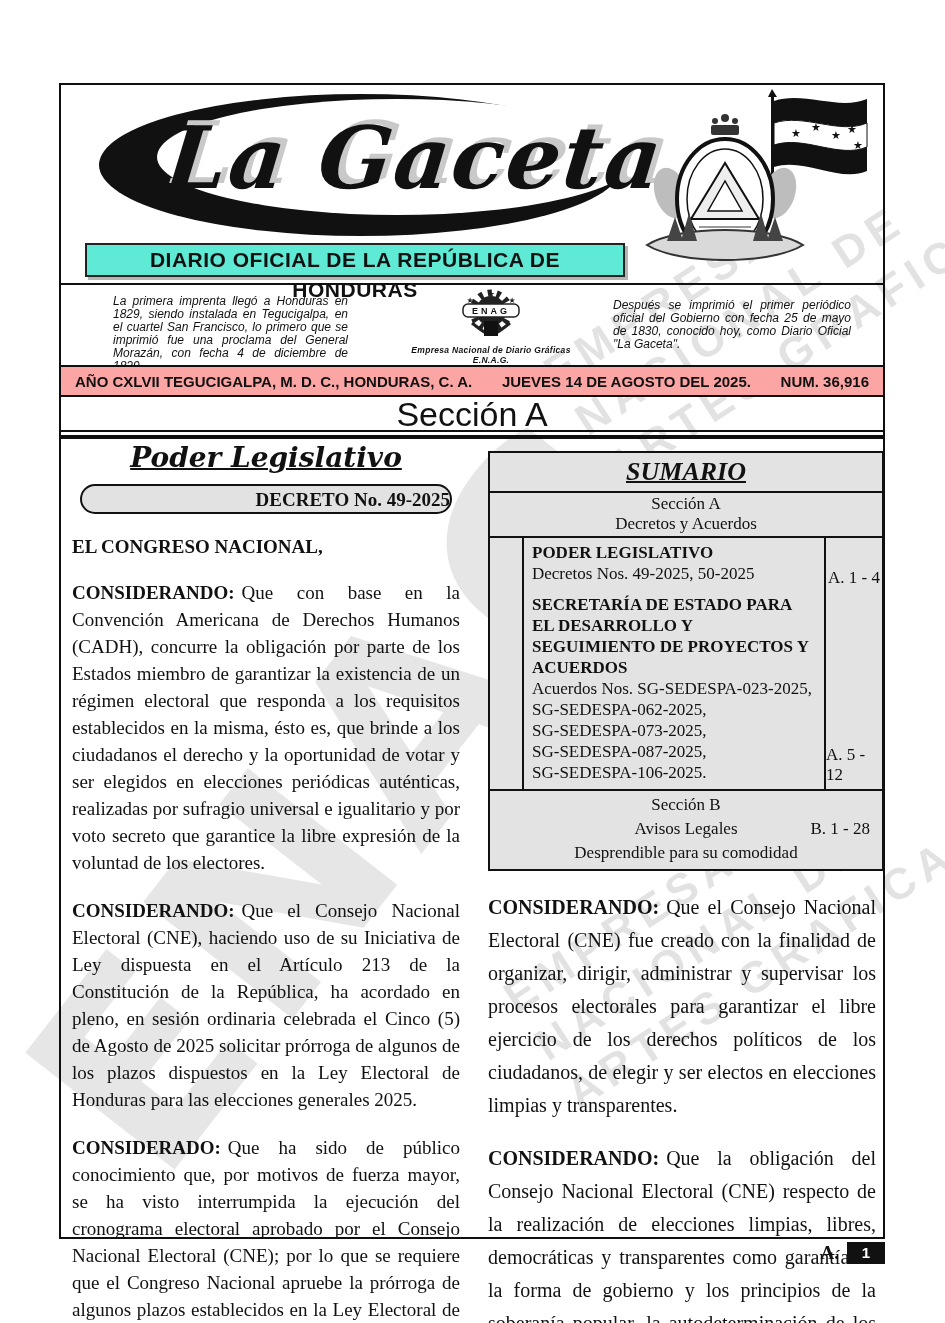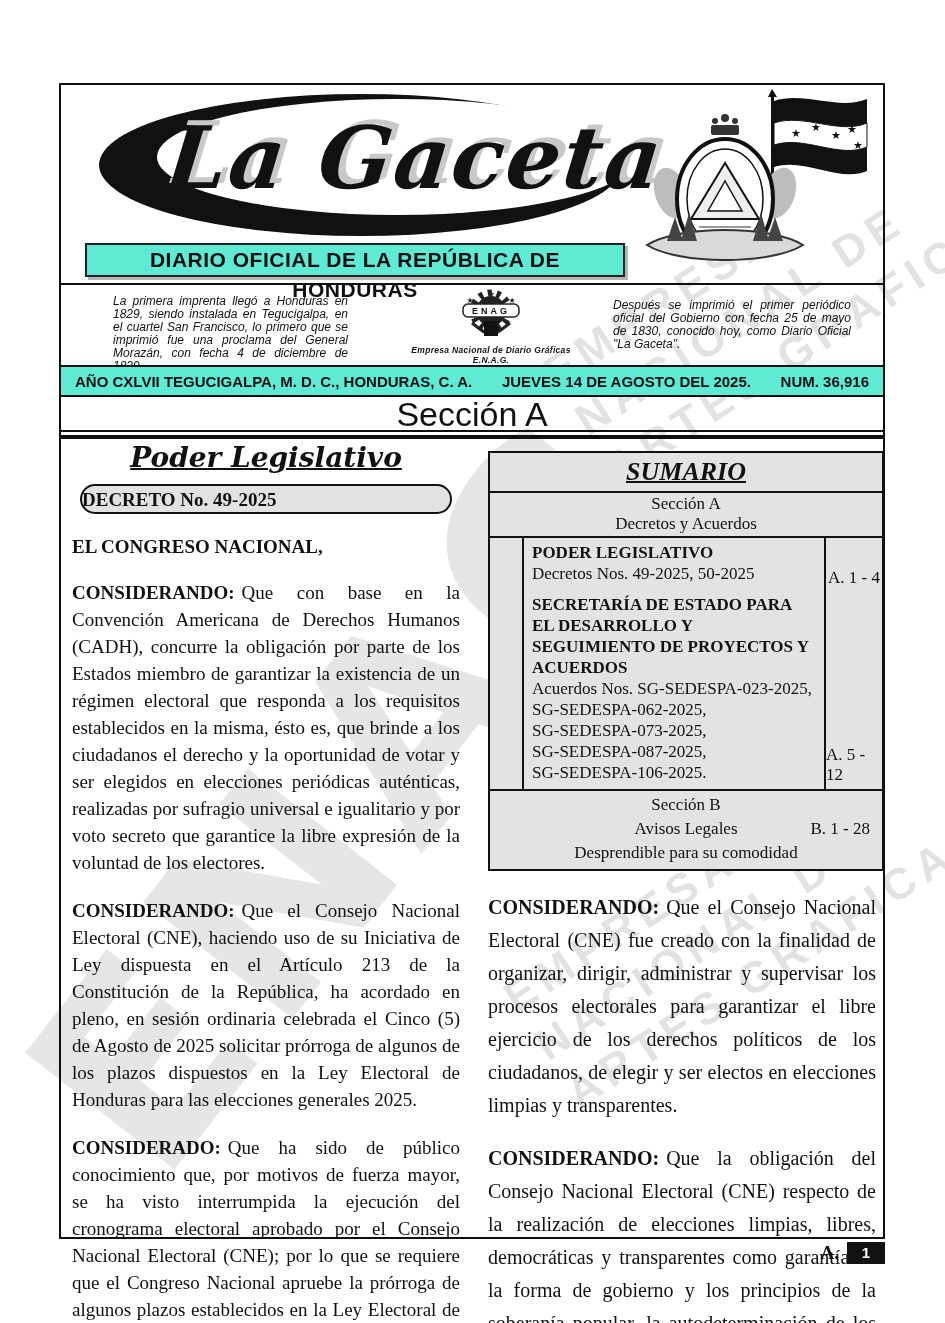--- a/index.html
+++ b/index.html
@@ -42,38 +42,38 @@
     font-size:12px; line-height:13px; text-align:justify;font-style:italic; }
   .note-left { left:52px; top:8px; width:235px; }
   .note-right { left:552px; top:12px; width:238px; }
   .enag-logo { position:absolute; left:330px; top:2px; width:200px; height:76px;
     text-align:center; }
   .enag-sub { font-family:"Liberation Sans", sans-serif; font-style:italic;
     font-weight:bold; font-size:8.5px; line-height:10px; letter-spacing:.3px; }
 
   
   .dateline { position:absolute; left:0; top:280px; width:100%; height:32px;
-    background:#5eead4; border-top:2px solid #0f0f0f; border-bottom:2px solid #0f0f0f;
+    background:#fca5a5; border-top:2px solid #0f0f0f; border-bottom:2px solid #0f0f0f;
     display:flex; align-items:center; justify-content:space-between; padding:0 14px;
     font-family:"Liberation Sans", sans-serif; font-weight:bold; font-size:15px; }
 
   
   .section-a { position:absolute; left:0; top:312px; width:100%; height:35px;
     border-bottom:2px solid #0f0f0f; text-align:center;
     font-family:"Liberation Sans", sans-serif; font-size:34px; line-height:34px; }
   .thick-rule { position:absolute; left:0; top:350px; width:100%; height:4px;
     background:#0f0f0f; }
 
   
   .col-left { position:absolute; left:11px; top:356px; width:388px; }
   .pl-heading { text-align:center; font-family:"DejaVu Serif", serif;
     font-weight:bold; font-style:italic; font-size:28px;
     text-decoration:underline; text-decoration-thickness:2px; }
   .decree-pill { margin:10px auto 0; width:372px; height:30px; border:2px solid #111;
-    border-radius:15px; background:#e2e2e2; text-align:left; line-height:27px;
+    border-radius:15px; background:#e2e2e2; text-align:right; line-height:27px;
     font-weight:bold; font-size:19px; }
   .opening { margin-top:22px; font-weight:bold; font-size:19px; }
   .col-left p { margin-top:21px; font-size:19px; line-height:27px; text-align:justify; }
   .col-left p b, .col-right p b { margin-right:7px; }
 
   .col-right { position:absolute; left:427px; top:356px; width:396px; }
   .col-right .paras { margin-top:20px; width:388px; }
   .col-right p { margin-top:20px; font-size:20px; line-height:33px; text-align:justify; }
 
   

